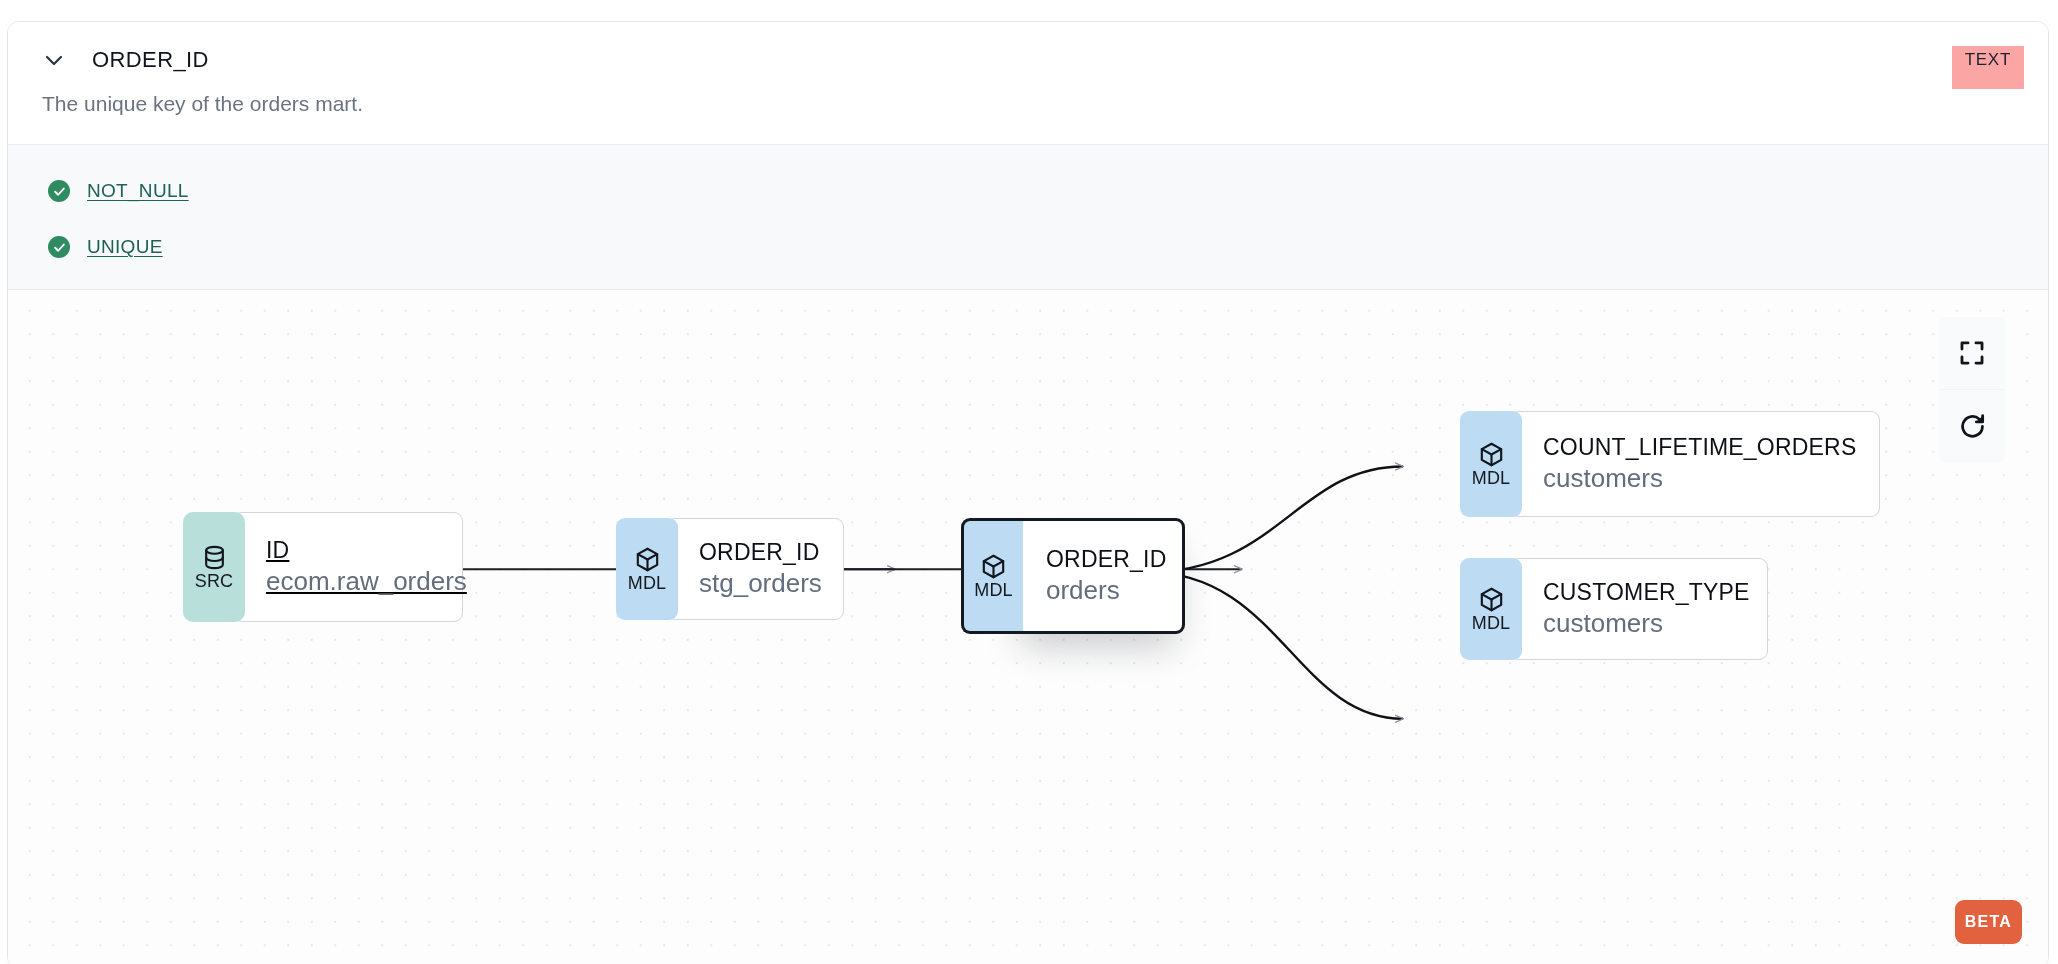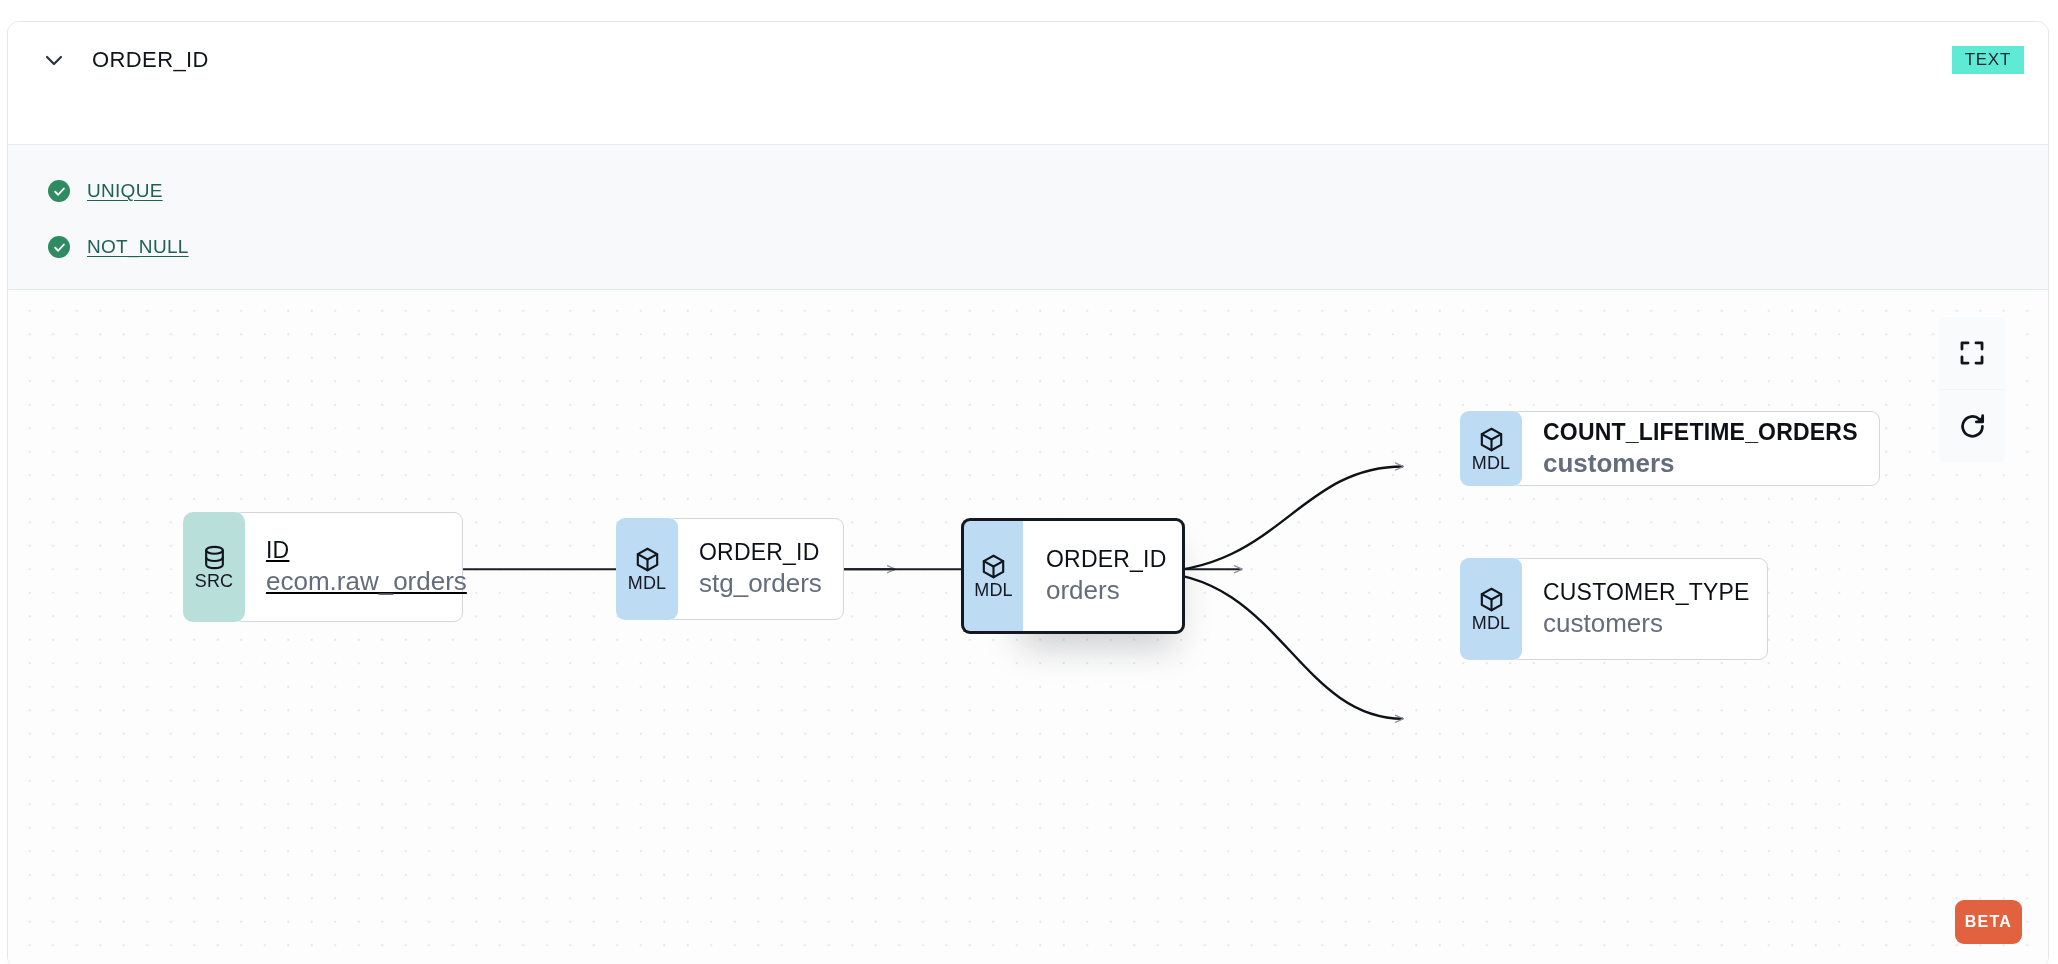--- a/index.html
+++ b/index.html
@@ -60,25 +60,25 @@
     font-size: 22px;
     letter-spacing: 0.4px;
     color: #10141c;
     font-weight: 400;
     white-space: nowrap;
   }
   .type-badge {
     position: absolute;
     right: 24px;
     top: 24px;
-    background: #5eead4;
+    background: #fca5a5;
     color: #1b2230;
     font-size: 17px;
     letter-spacing: 0.7px;
-    padding: 5px 13px 6px 13px;
+    padding: 5px 13px 21px 13px;
     border-radius: 0;
     line-height: 1;
   }
   .description {
     padding: 16px 0 0 34px;
     font-size: 21px;
     color: #6b7280;
     font-weight: 400;
   }
 
@@ -251,40 +251,41 @@
     <div class="header">
       <div class="header-row">
         <div class="chevron-btn">
           <svg width="24" height="24" viewBox="0 0 24 24" fill="none" stroke="#2b3340" stroke-width="2.2" stroke-linecap="round" stroke-linejoin="round">
             <polyline points="5,9 12,16 19,9"></polyline>
           </svg>
         </div>
         <div class="col-title">ORDER_ID</div>
       </div>
       <div class="type-badge">TEXT</div>
+      <div class="description">The unique key of the orders mart.</div>
     </div>
 
     <div class="tests">
 
       <div class="test-row">
         <span class="check-icon">
           <svg width="13" height="13" viewBox="0 0 24 24" fill="none" stroke="#ffffff" stroke-width="3.4" stroke-linecap="round" stroke-linejoin="round">
             <polyline points="4,12.5 9.5,18 20,6.5"></polyline>
           </svg>
         </span>
-        <a class="test-link">UNIQUE</a>
+        <a class="test-link">NOT_NULL</a>
       </div>
 
       <div class="test-row">
         <span class="check-icon">
           <svg width="13" height="13" viewBox="0 0 24 24" fill="none" stroke="#ffffff" stroke-width="3.4" stroke-linecap="round" stroke-linejoin="round">
             <polyline points="4,12.5 9.5,18 20,6.5"></polyline>
           </svg>
         </span>
-        <a class="test-link">NOT_NULL</a>
+        <a class="test-link">UNIQUE</a>
       </div>
 
     </div>
 
     <div class="canvas">
 
       <svg class="edges" viewBox="0 0 2040 680" preserveAspectRatio="none">
         <defs>
           <marker id="ar" markerWidth="9" markerHeight="9" refX="8" refY="4.5" orient="auto" markerUnits="userSpaceOnUse">
             <path d="M0,0.8 L8.4,4.5 L0,8.2" fill="none" stroke="#8a8f98" stroke-width="1.3"></path>
@@ -347,21 +348,21 @@
 
       <div class="node" style="left:1404px; top:121px;">
         <div class="node-badge mdl">
           <svg width="27" height="27" viewBox="0 0 24 24" fill="none" stroke="#11161e" stroke-width="1.9" stroke-linecap="round" stroke-linejoin="round">
             <path d="M12,2.4 L20.6,7.2 L20.6,16.8 L12,21.6 L3.4,16.8 L3.4,7.2 Z"></path>
             <path d="M3.4,7.2 L12,12 L20.6,7.2"></path>
             <path d="M12,12 L12,21.6"></path>
           </svg>
           <span class="badge-label">MDL</span>
         </div>
-        <div class="node-body" style="width:370px; height:75px;font-weight:bold;">
+        <div class="node-body" style="width:370px; height:106px;">
           <div class="node-name">COUNT_LIFETIME_ORDERS</div>
           <div class="node-sub">customers</div>
         </div>
       </div>
 
       <div class="node" style="left:1404px; top:268px;">
         <div class="node-badge mdl">
           <svg width="27" height="27" viewBox="0 0 24 24" fill="none" stroke="#11161e" stroke-width="1.9" stroke-linecap="round" stroke-linejoin="round">
             <path d="M12,2.4 L20.6,7.2 L20.6,16.8 L12,21.6 L3.4,16.8 L3.4,7.2 Z"></path>
             <path d="M3.4,7.2 L12,12 L20.6,7.2"></path>

